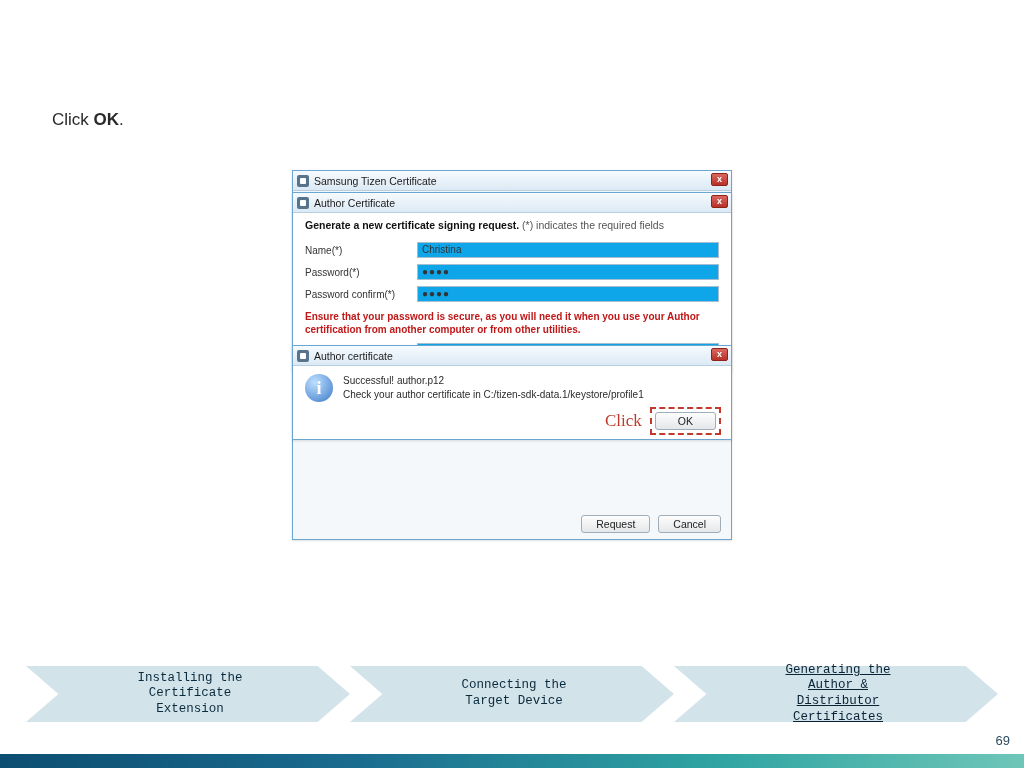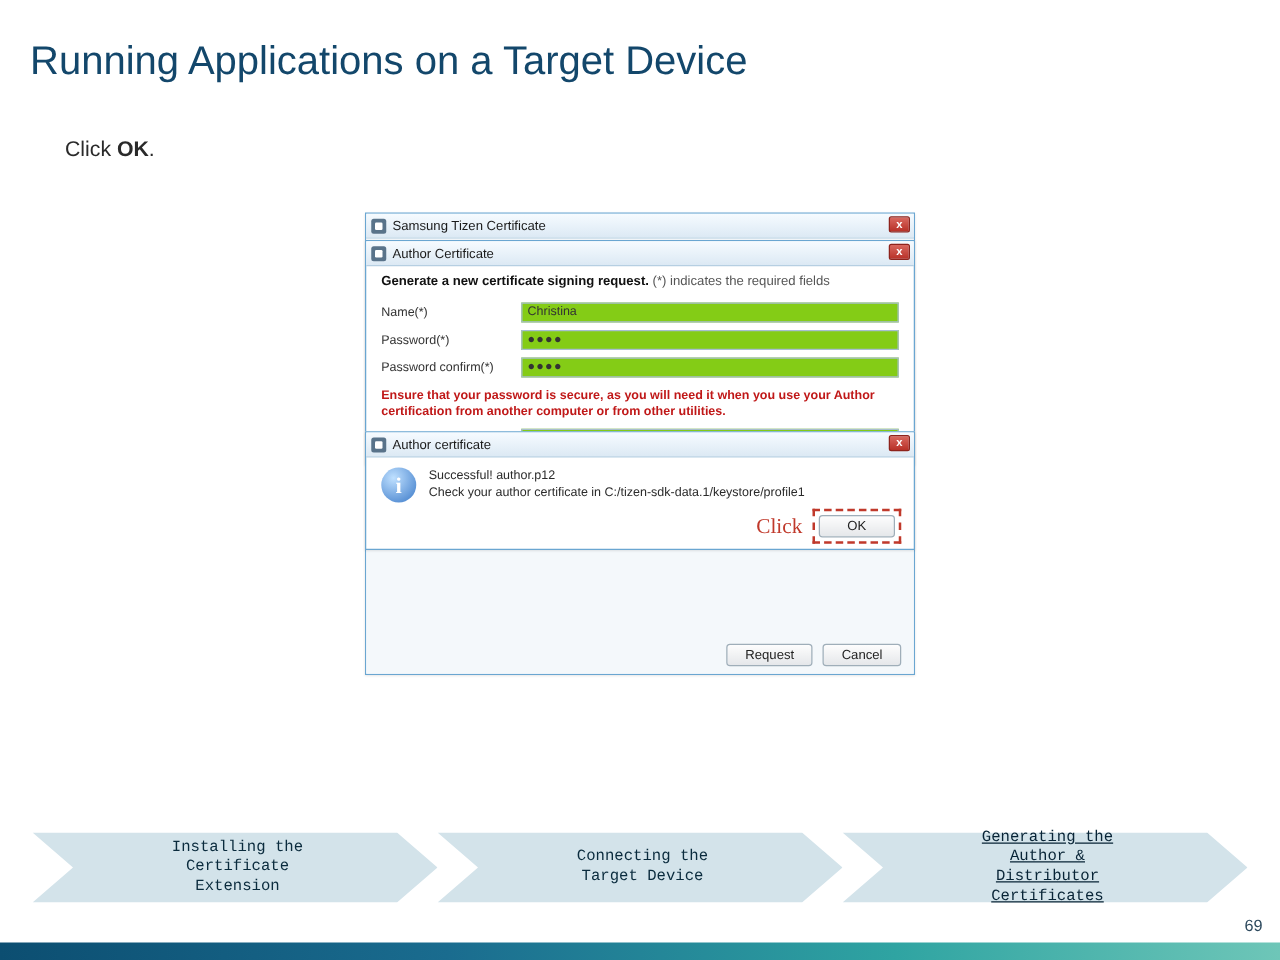--- a/index.html
+++ b/index.html
@@ -25,21 +25,21 @@
   .win1 .body { position:absolute; inset:20px 0 0 0; background:#f4f8fb; }
   .win1 .footer { position:absolute; bottom:6px; right:10px; display:flex; gap:8px;}
   .btn-std { font-size:10.5px; padding:2px 14px; background:linear-gradient(#fdfdfd,#e5e7ea); border:1px solid #9faeb9; border-radius:3px; color:#222;}
 
   .win2 { left: 0; top: 22px; width: 440px; height: 180px; }
   .win2 .body { position:absolute; inset:20px 0 0 0; padding:6px 12px 6px 12px; }
   .form-caption { font-weight:700; font-size:10.5px; margin-bottom:8px; color:#111;}
   .form-caption .hint{font-weight:400;color:#555;text-align:right;}
   .frow { display:flex; align-items:center; height:22px; font-size:10px; color:#333;}
   .frow .lbl { width:112px; }
-  .frow .inp { flex:1; height:16px; border:1px solid #a7bed0; background:#84cc16; padding:0 4px; font-size:10px; line-height:14px;}
+  .frow .inp { flex:1; height:16px; border:1px solid #a7bed0; background:#0ea5e9; padding:0 4px; font-size:10px; line-height:14px;}
   .dots{letter-spacing:1px;}
   .warn { color:#c01818; font-size:10px; font-weight:700; margin-top:6px; line-height:1.25; }
 
   .win3 { left: 0; top: 175px; width: 440px; height: 95px; }
   .win3 .body { position:absolute; inset:20px 0 0 0; padding:8px 12px; }
   .info-row { display:flex; align-items:flex-start; gap:10px; }
   .info-icon{ width:28px; height:28px; border-radius:50%; background: radial-gradient(circle at 35% 30%, #bfe0ff, #3a79c8); position:relative;}
   .info-icon::after{content:"i"; position:absolute; inset:0; color:#fff; font-weight:700; font-family:Georgia,serif; font-size:18px; text-align:center; line-height:28px;}
   .info-text{font-size:10px; color:#2b2b2b; line-height:1.35;}
   
@@ -56,21 +56,20 @@
   .step .txt { position:relative; z-index:2; font-family:"Courier New",monospace; font-size:12.5px; color:#0a2b3d; text-align:center; line-height:1.25; padding:0 30px 0 34px; }
   .step.current .txt { text-decoration: underline; color:#082436;}
 
   .pagenum { position:absolute; right:14px; bottom:20px; font-size:13px; color:#2e4a5e; }
   .ribbon { position:absolute; left:0; right:0; bottom:0; height:14px; background:linear-gradient(90deg,#0c4e71 0,#1a6c8f 35%,#2fa4a2 70%,#6ec6b8 100%); }
 </style>
 </head>
 <body>
 
 <div class="slide">
-  <div class="title">Running Applications on a Target Device</div>
 
   <div class="instruction">
     <span>Click </span><span class="bold">OK</span><span>.</span>
   </div>
 
   <div class="mock-area">
 
     <div class="win win1">
       <div class="titlebar">
         <span class="tb-icon"></span>

